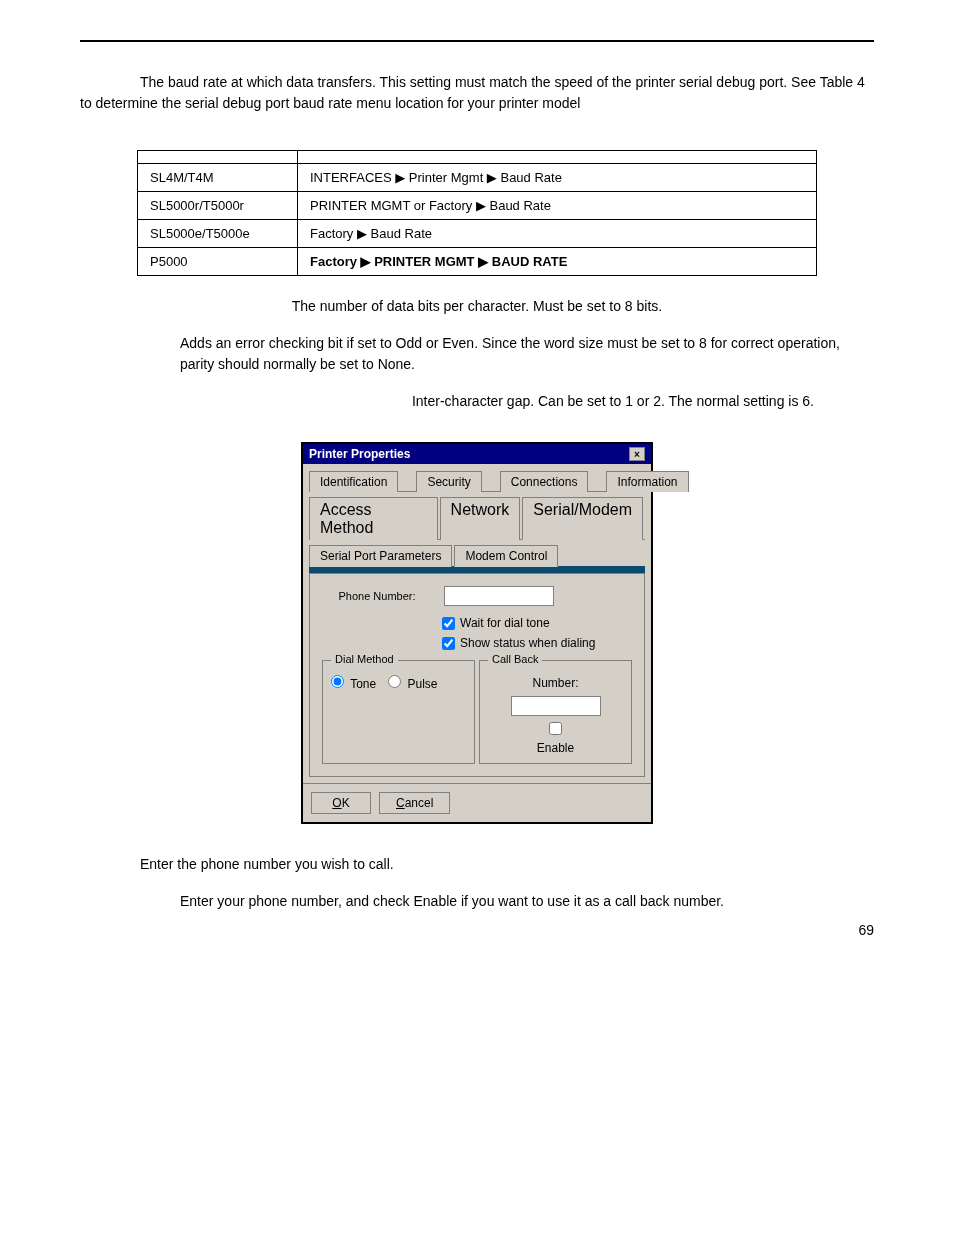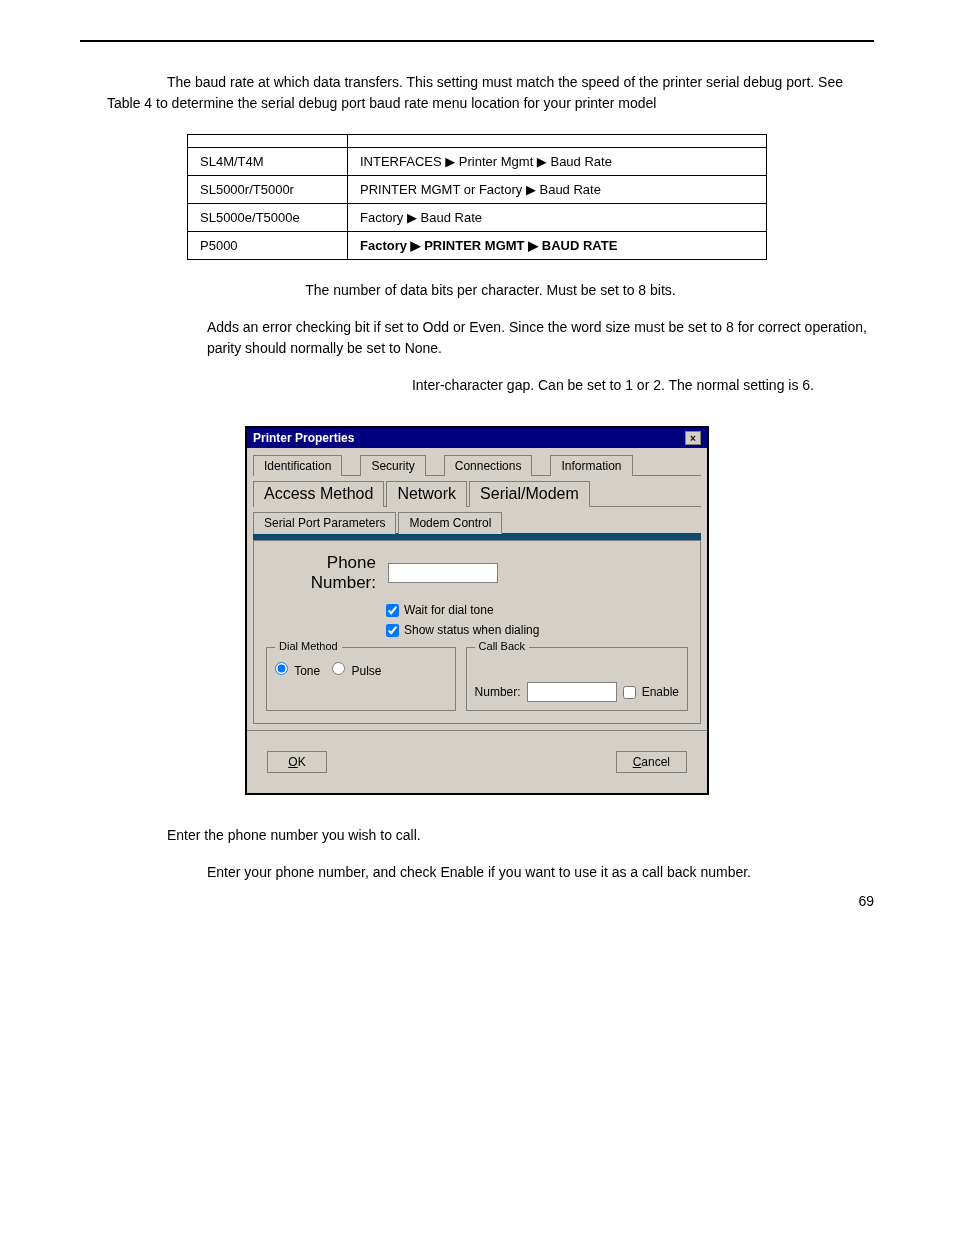--- a/index.html
+++ b/index.html
@@ -16,54 +16,53 @@
       padding: 40px 80px 40px 80px;
       position: relative;
     }
     .top-line {
       border-top: 2px solid #000;
       margin-bottom: 30px;
     }
     .text-block {
       margin-bottom: 16px;
       line-height: 1.5;
-      margin-left: 27px;
     }
     .text-indent {
       text-indent: 60px;
     }
     .text-indent2 {
       padding-left: 100px;
     }
     
     .data-table {
       border-collapse: collapse;
-      width: 580px;
-      margin: 20px auto 20px auto;
+      width: 680px;
+      margin: 36px auto 20px auto;
     }
     .data-table th, .data-table td {
       border: 1px solid #000;
       padding: 6px 12px;
       font-size: 13px;
     }
     .data-table th {
       background: #fff;
       font-weight: normal;
     }
     .data-table tr td:first-child {
       width: 160px;
     }
     
     .dialog-wrapper {
       display: flex;
       justify-content: center;
       margin: 30px 0;
     }
     .dialog {
-      width: 464px;
+      width: 352px;
       border: 2px solid #000;
       background: #d4d0c8;
       font-size: 12px;
     }
     .dialog-titlebar {
       background: #000080;
       color: #fff;
       padding: 3px 6px;
       display: flex;
       justify-content: space-between;
@@ -156,24 +155,24 @@
       background: #d4d0c8;
       margin-top: 0;
     }
     
     .form-row {
       display: flex;
       align-items: center;
       margin-bottom: 10px;
     }
     .form-label {
-      text-align: right;
+      text-align: center;
       width: 110px;
       margin-right: 12px;
-      font-size: 17px;
+      font-size: 11px;
     }
     .form-input {
       width: 110px;
       height: 20px;
       border: 1px solid #808080;
       background: #fff;
       font-size: 12px;
       padding: 2px;
     }
     .checkbox-row {
@@ -181,21 +180,21 @@
       align-items: center;
       margin-left: 120px;
       margin-bottom: 6px;
       font-size: 12px;
     }
     .checkbox-row input[type=checkbox] {
       margin-right: 5px;
     }
     .groups-row {
       display: flex;
-      gap: 10px;
+      gap: 4px;
       margin-top: 10px;
     }
     .group-box {
       border: 1px solid #808080;
       padding: 8px;
       font-size: 12px;
       position: relative;
       flex: 1;
     }
     .group-legend {
@@ -213,35 +212,36 @@
       margin-top: 6px;
       font-size: 12px;
     }
     .radio-row input[type=radio] {
       margin-right: 3px;
     }
     .callback-row {
       display: flex;
       align-items: center;
       gap: 6px;
-      margin-top: 26px;
-      font-size: 12px;
+      margin-top: 7px;
+      font-size: 12px;
+      flex-direction: column;
     }
     .callback-input {
       width: 90px;
       height: 20px;
       border: 1px solid #808080;
       background: #fff;
     }
     
     .dialog-buttons {
       display: flex;
-      justify-content: space-between;
-      gap: 16px;
-      padding: 20px;
+      justify-content: flex-start;
+      gap: 8px;
+      padding: 8px;
       border-top: 1px solid #808080;
       background: #d4d0c8;
     }
     .dlg-btn {
       padding: 3px 16px;
       background: #d4d0c8;
       border: 1px solid #808080;
       font-size: 12px;
       cursor: pointer;
       min-width: 60px;

